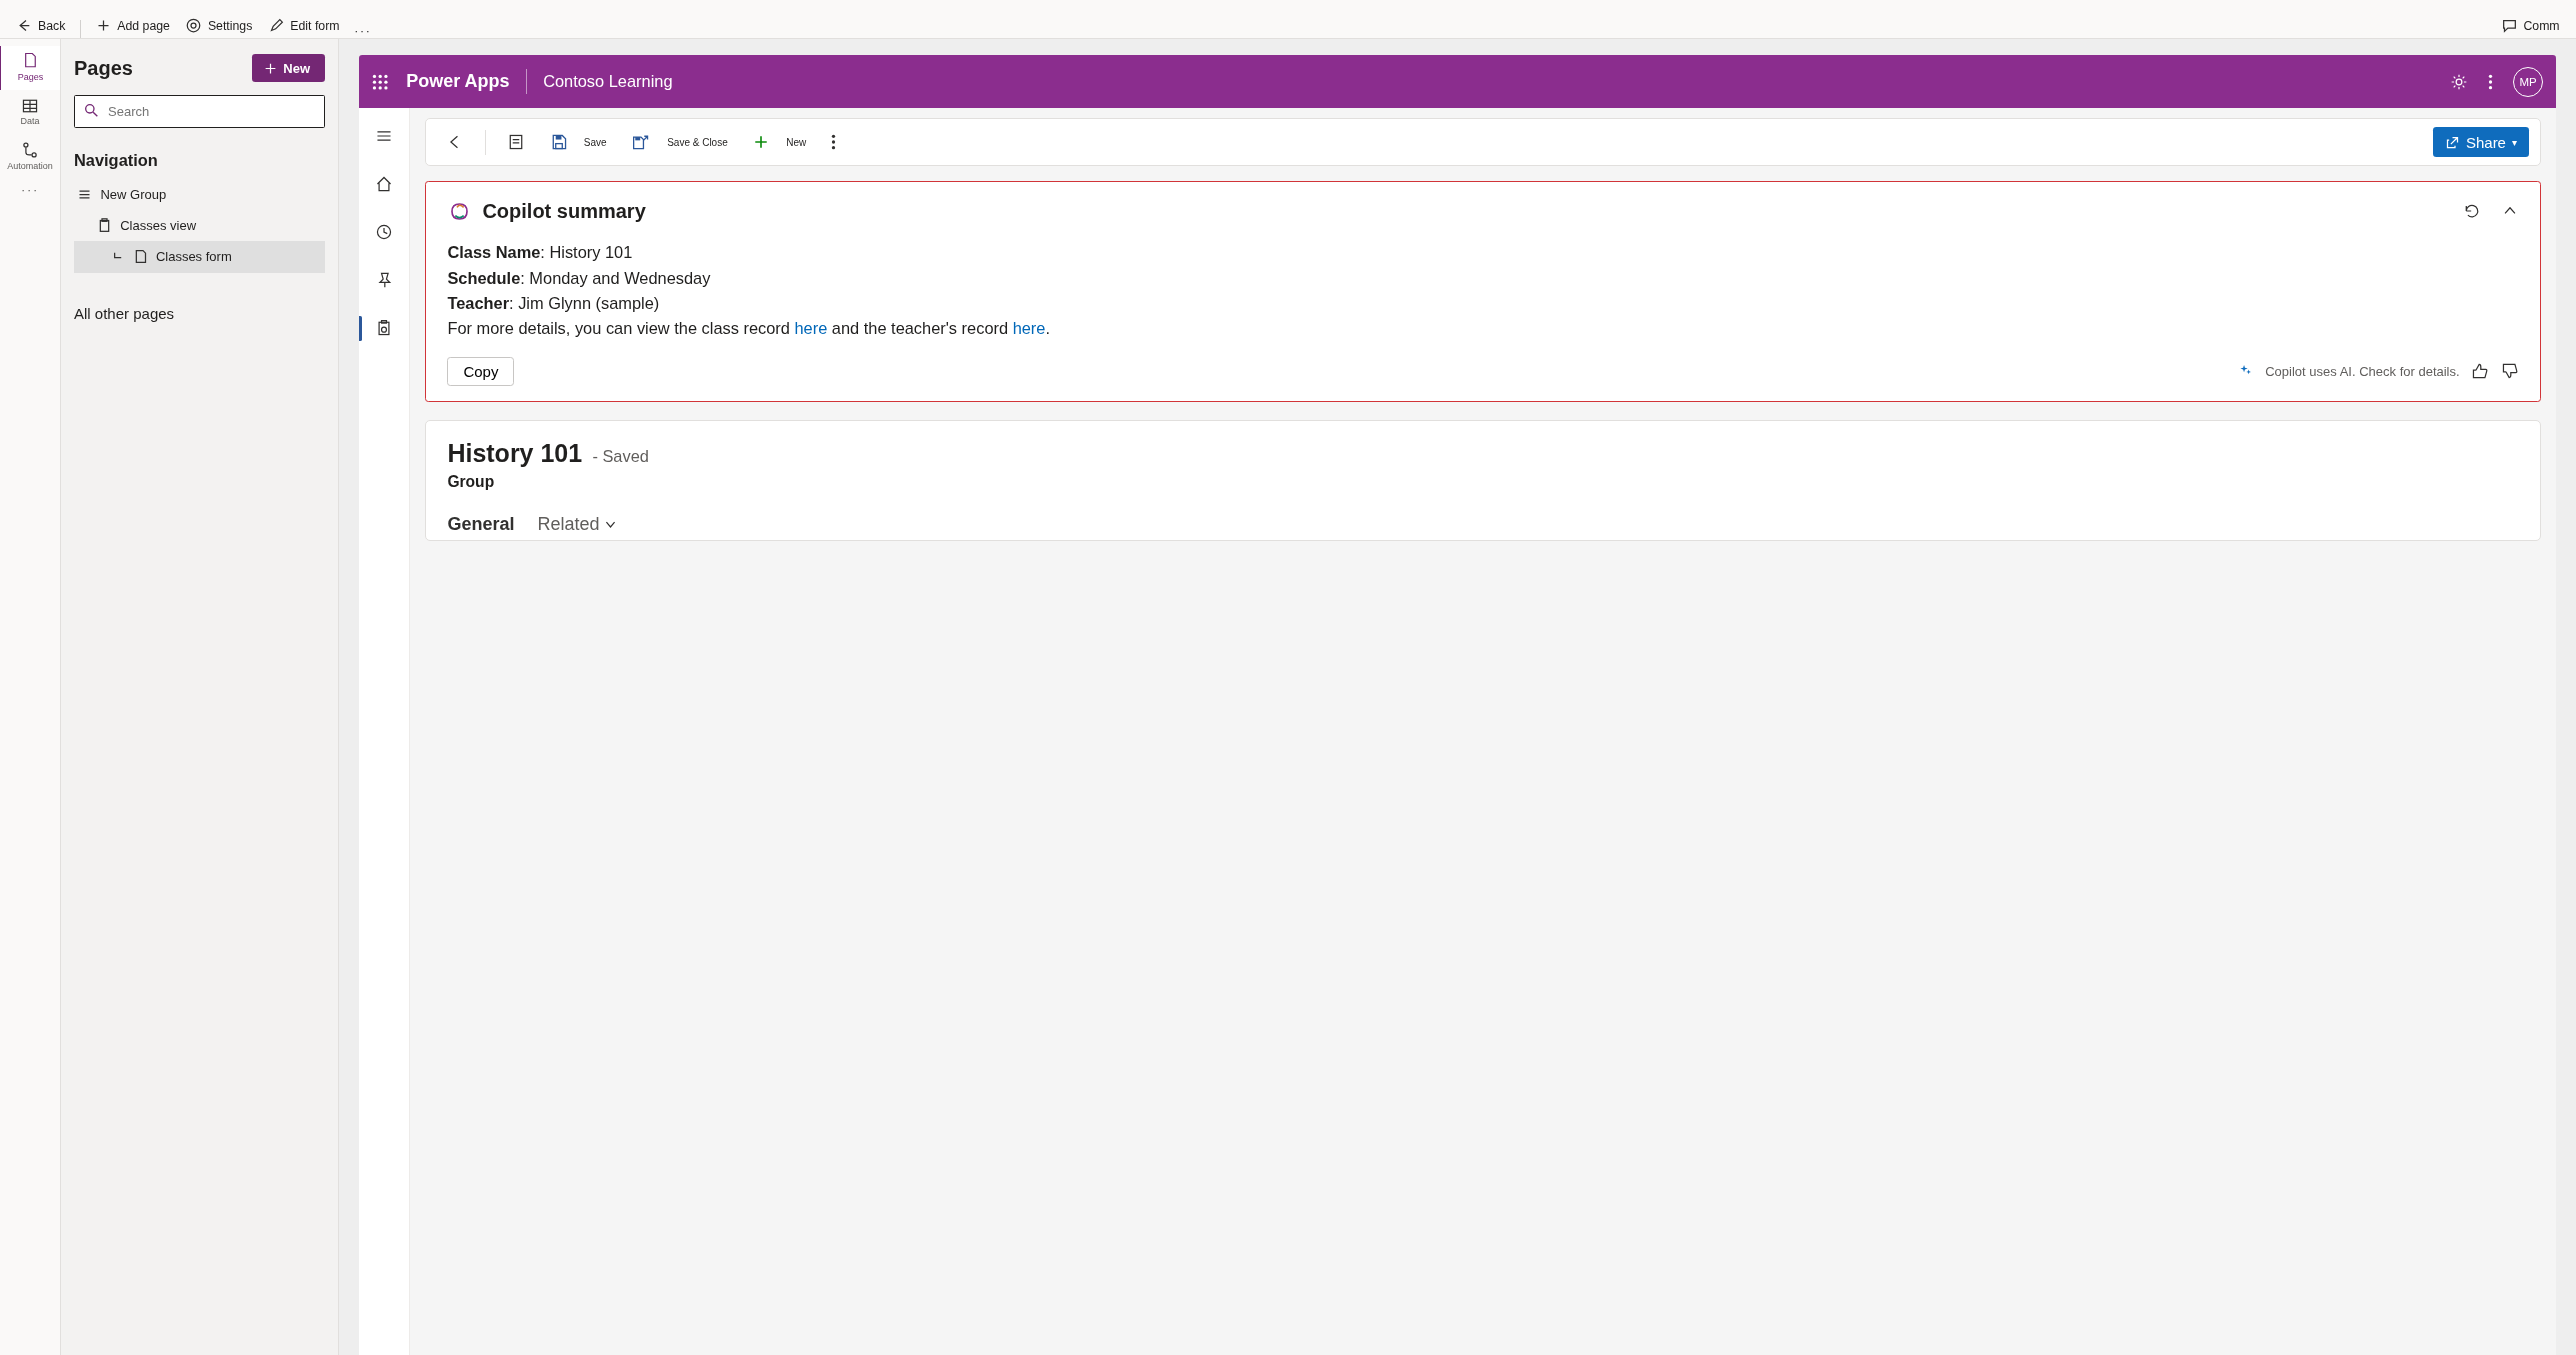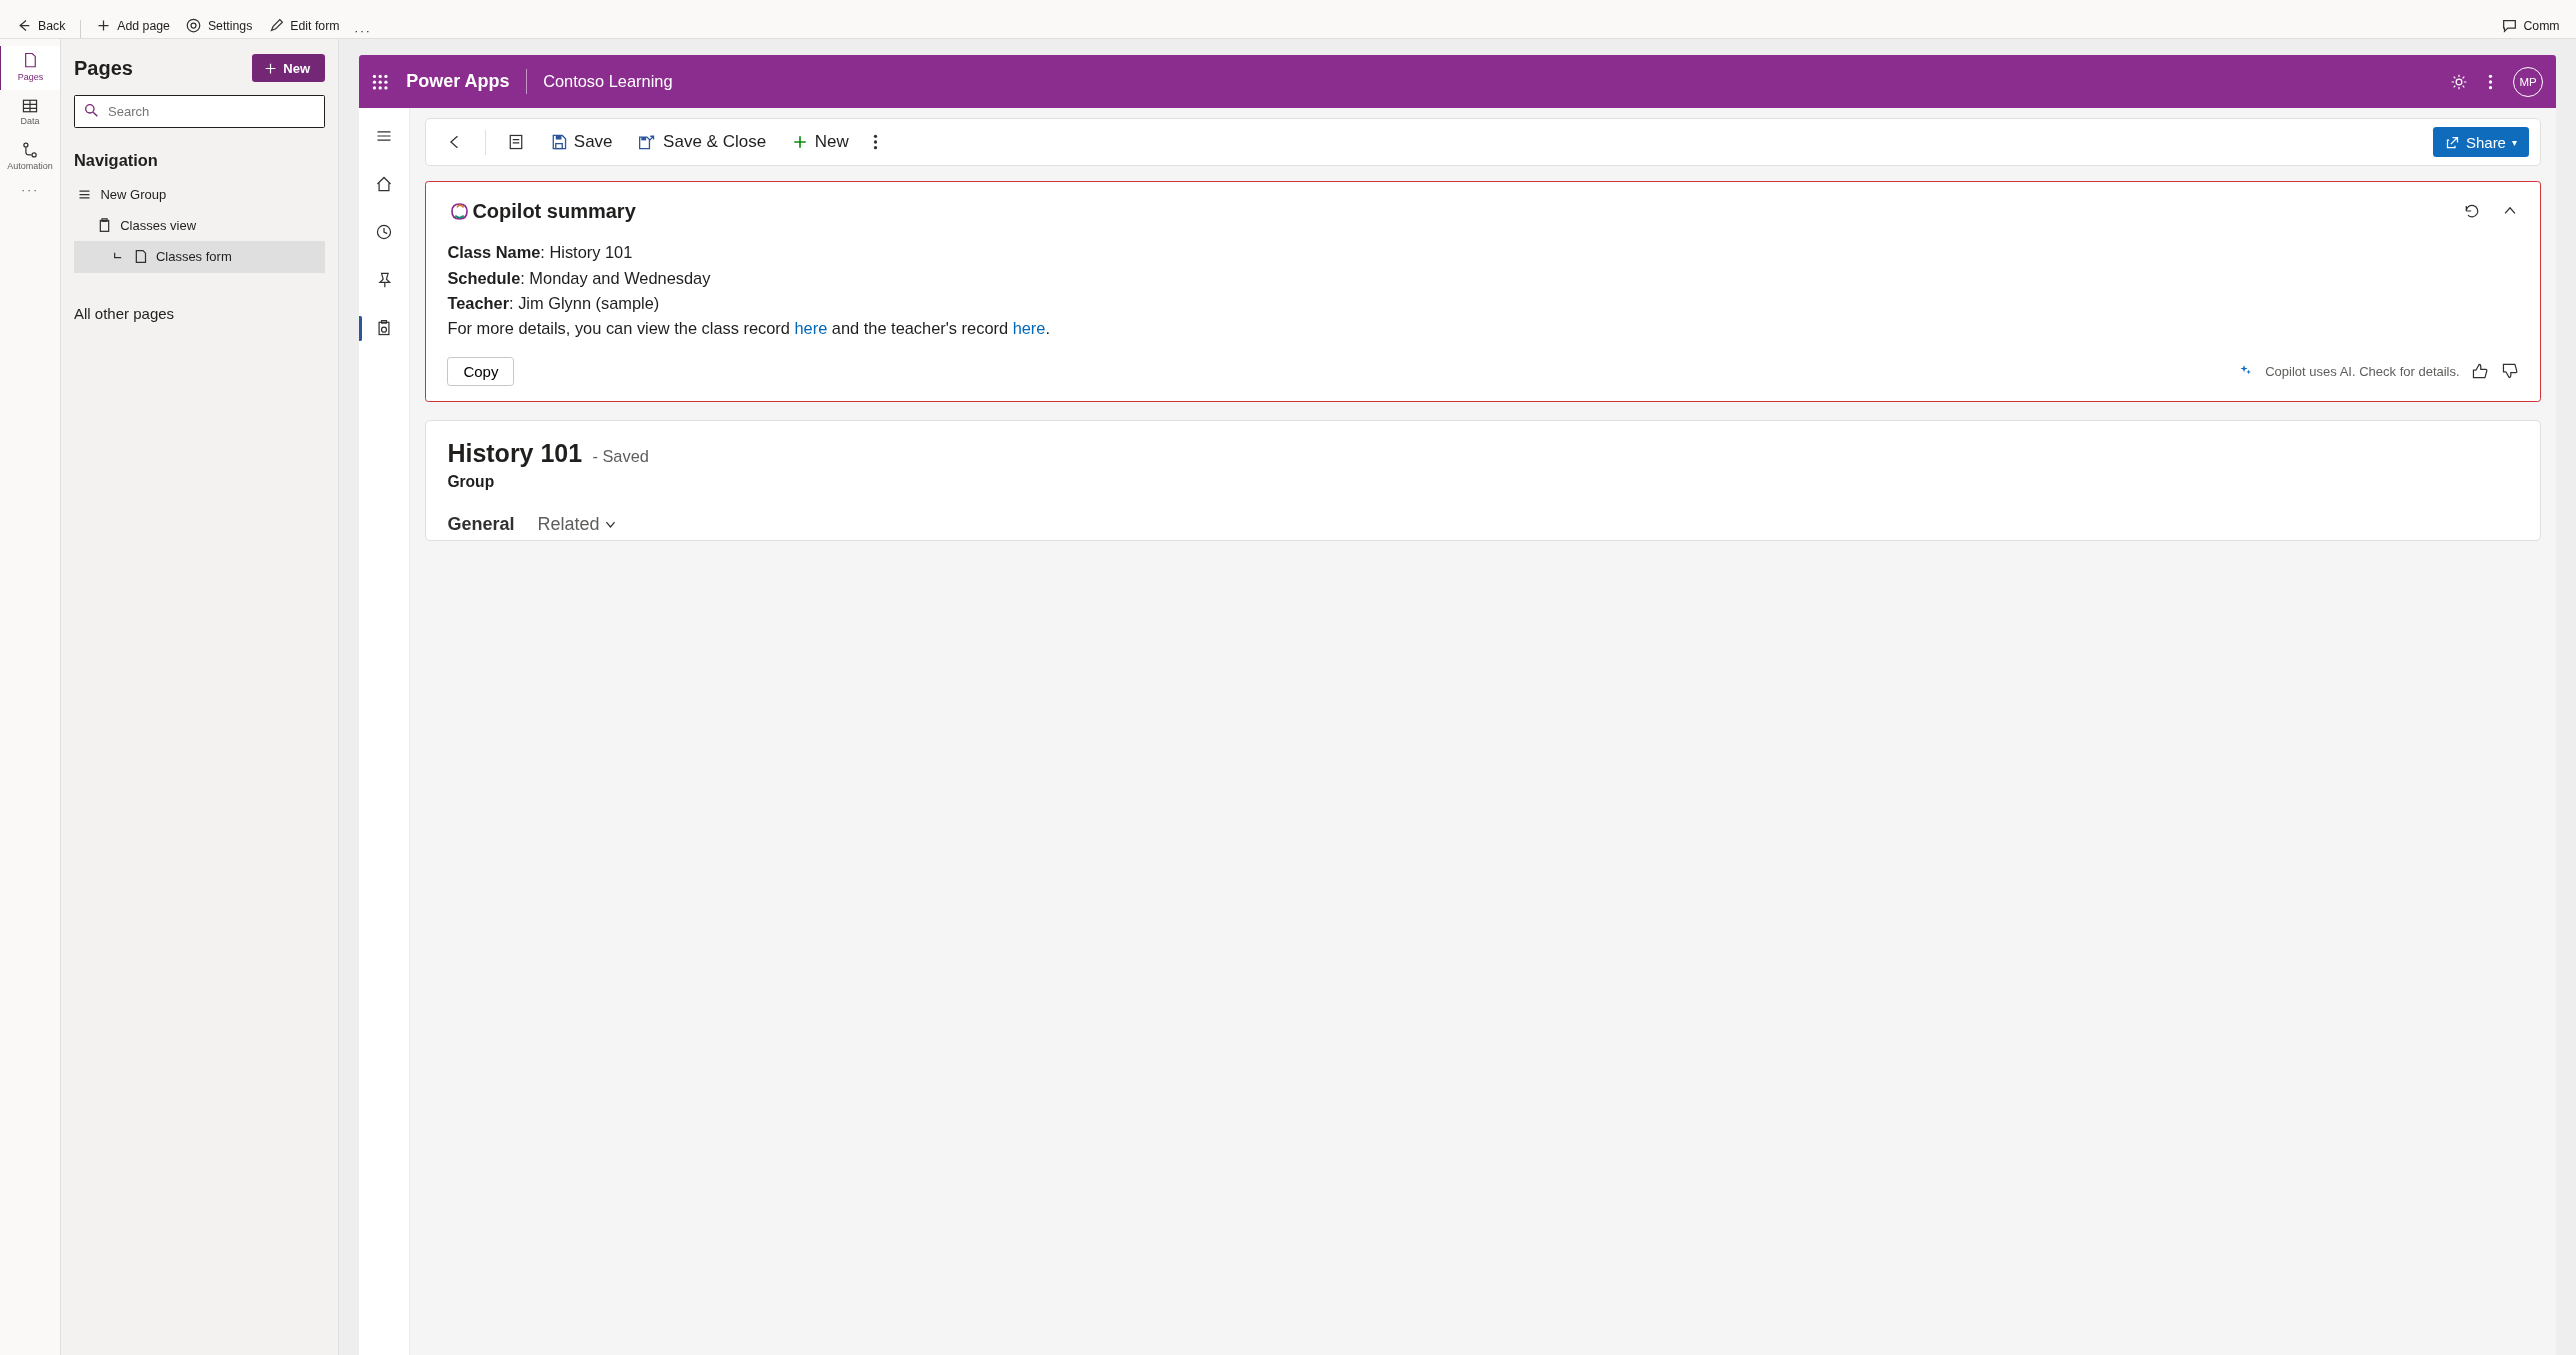--- a/index.html
+++ b/index.html
@@ -54,28 +54,28 @@
   .avatar { width:30px; height:30px; border:0.8px solid #fff; border-radius:50%; display:flex; align-items:center; justify-content:center; font-size:11.5px; }
 
   
   .app-body { flex:1; display:flex; overflow:hidden; background:#f5f5f5;}
   .app-rail { width:51px; background:#fff; border-right:0.8px solid #edebe9; display:flex; flex-direction:column; align-items:center; gap:15px; padding-top:11.5px; position:relative;}
   .app-rail .ar-item { width:33px; height:33px; display:flex; align-items:center; justify-content:center; cursor:pointer; color:#323130;}
   .ar-marker { position:absolute; left:0; width:3.3px; height:25px; background:#2b579a; border-radius:0 1.6px 1.6px 0;}
 
   .app-main { flex:1; background:#f5f5f5; padding:10px 15px 0 15px; overflow-y:auto;}
   .cmd-bar { background:#fff; border:0.8px solid #e1dfdd; border-radius:5px; height:48px; display:flex; align-items:center; padding:0 11.5px; gap:8.2px;}
-  .cmd-btn { display:flex; align-items:center; gap:6px; padding:5px 8.2px; font-size:17px; cursor:pointer;text-align:right;}
+  .cmd-btn { display:flex; align-items:center; gap:16px; padding:5px 8.2px; font-size:10px; cursor:pointer;text-align:right;}
   .cmd-sep { width:0.8px; height:25px; background:#e1dfdd; margin:0 5px;}
   .cmd-right { margin-left:auto; display:flex; align-items:center; gap:11.5px;}
   .share-btn { background:#0f6cbd; color:#fff; border:none; border-radius:3.3px; padding:6.6px 11.5px; font-size:15px; display:flex; align-items:center; gap:6px; cursor:pointer;justify-content:space-between;}
   .share-btn .chev { font-size:10px;}
 
   .summary-card { margin-top:15px; background:#fff; border:1.2px solid var(--red); border-radius:3.3px; padding:16.4px 21.4px 15px 21.4px;}
-  .sc-head { display:flex; align-items:center; }
+  .sc-head { display:flex; align-items:center; gap:10px;}
   .sc-head h3 { font-size:20px; font-weight:600;}
   .sc-head-right { margin-left:auto; display:flex; align-items:center; gap:20px; color:#605e5c;}
   .sc-body { margin-top:16.4px; font-size:16.4px; line-height:1.55;}
   .sc-body a { color: var(--blue); text-decoration:none;}
   .sc-foot { margin-top:15px; display:flex; align-items:center;}
   .copy-btn { border:0.8px solid #c8c6c4; background:#fff; border-radius:3.3px; padding:5px 15px; font-size:15px; cursor:pointer;}
   .sc-foot-right { margin-left:auto; display:flex; align-items:center; gap:11.5px; color:#605e5c; font-size:13px;}
   .thumb { cursor:pointer; }
 
   .record-card { margin-top:18px; background:#fff; border:0.8px solid #e1dfdd; border-radius:5px; padding:18px 21.4px 5px 21.4px;}

